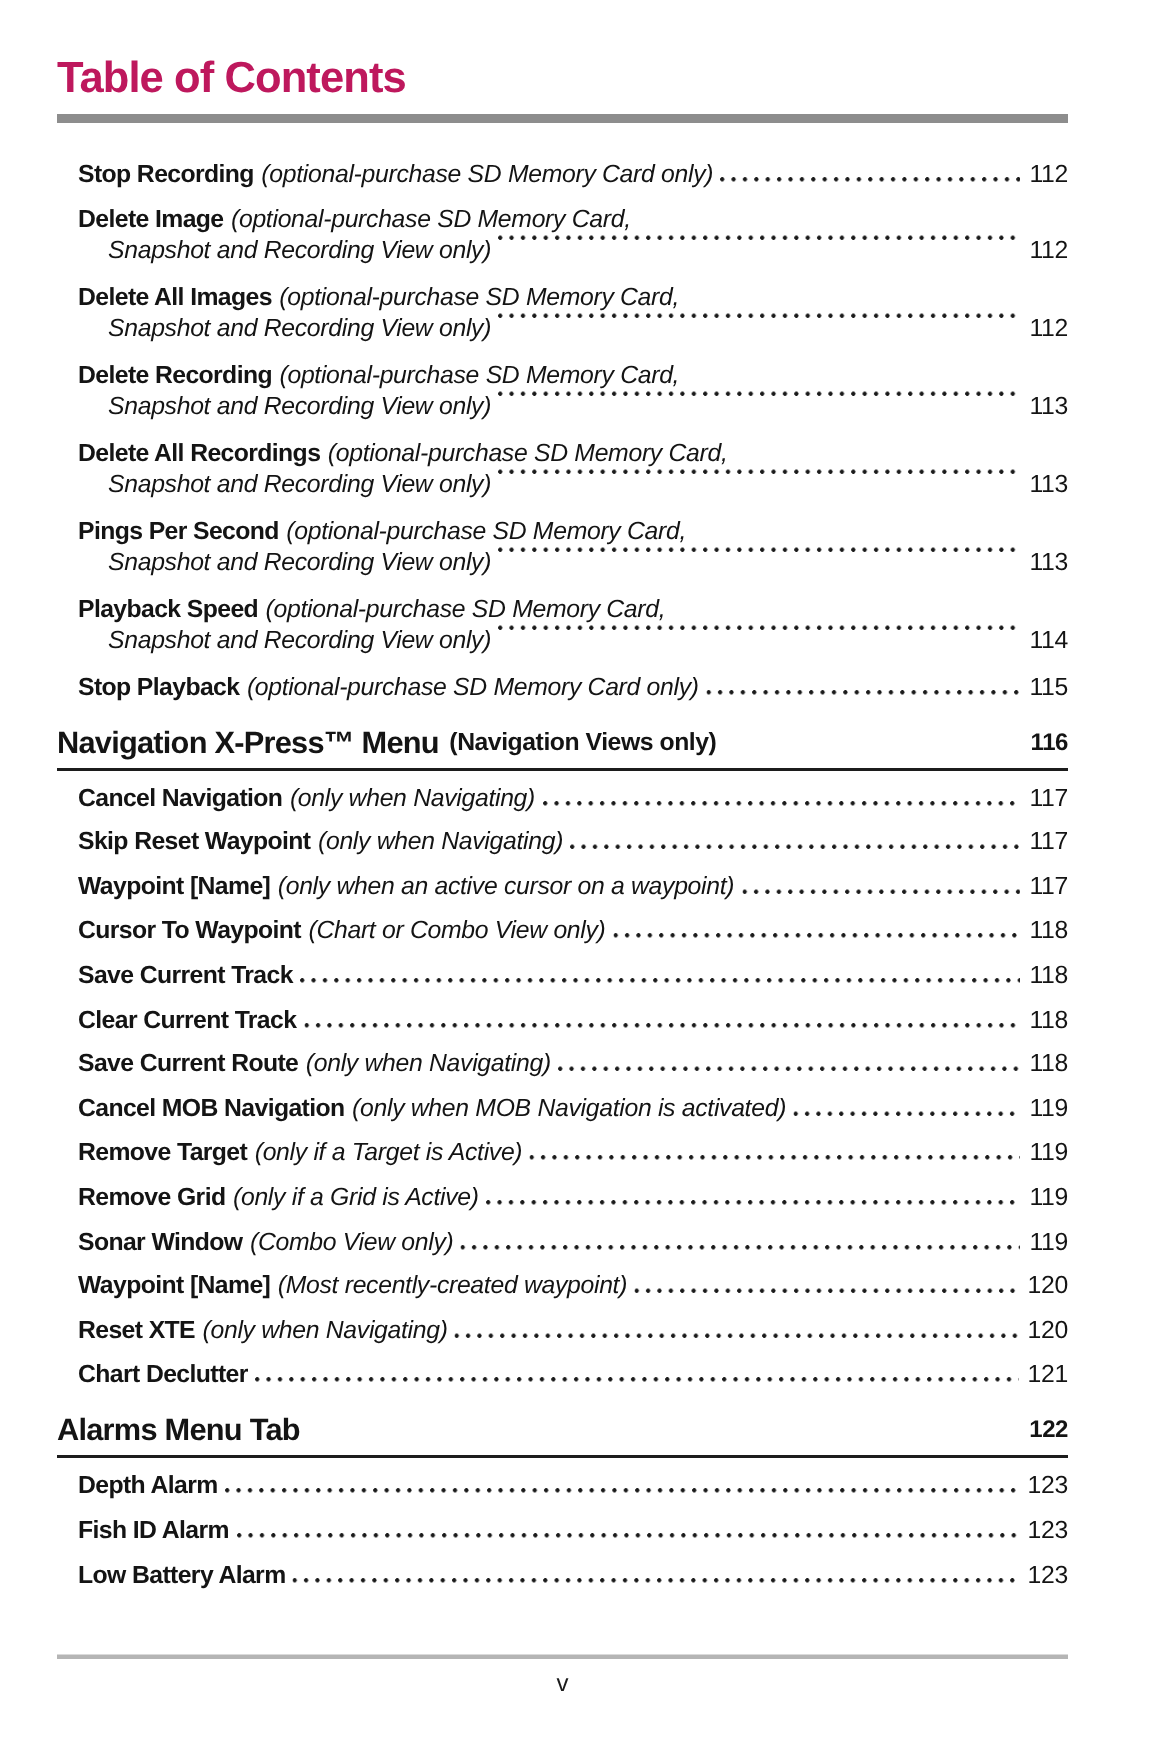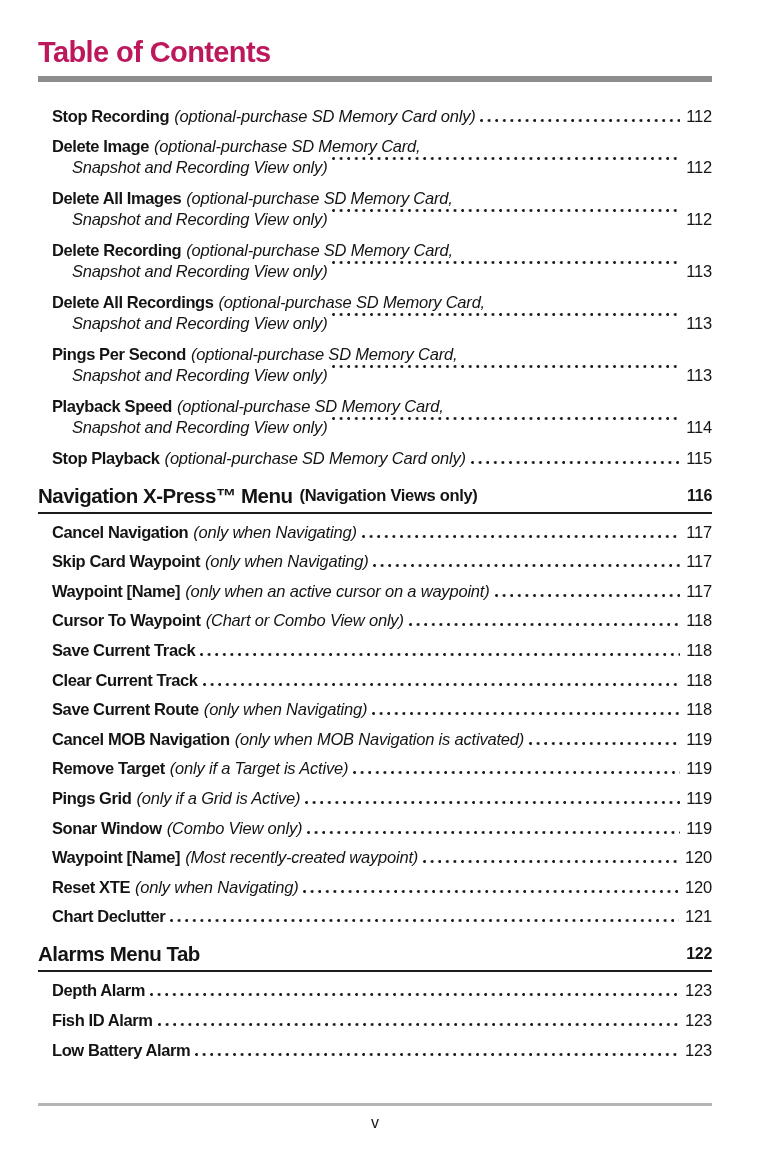--- a/index.html
+++ b/index.html
@@ -217,21 +217,21 @@
   <div class="section-rule"></div>
 
   <div class="entry one">
     <span class="entry-label">Cancel Navigation</span>
     <span class="entry-note">(only when Navigating)</span>
     <span class="dots"></span>
     <span class="entry-page">117</span>
   </div>
 
   <div class="entry one">
-    <span class="entry-label">Skip Card Waypoint</span>
+    <span class="entry-label">Skip Reset Waypoint</span>
     <span class="entry-note">(only when Navigating)</span>
     <span class="dots"></span>
     <span class="entry-page">117</span>
   </div>
 
   <div class="entry one">
     <span class="entry-label">Waypoint [Name]</span>
     <span class="entry-note">(only when an active cursor on a waypoint)</span>
     <span class="dots"></span>
     <span class="entry-page">117</span>
@@ -273,21 +273,21 @@
   </div>
 
   <div class="entry one">
     <span class="entry-label">Remove Target</span>
     <span class="entry-note">(only if a Target is Active)</span>
     <span class="dots"></span>
     <span class="entry-page">119</span>
   </div>
 
   <div class="entry one">
-    <span class="entry-label">Pings Grid</span>
+    <span class="entry-label">Remove Grid</span>
     <span class="entry-note">(only if a Grid is Active)</span>
     <span class="dots"></span>
     <span class="entry-page">119</span>
   </div>
 
   <div class="entry one">
     <span class="entry-label">Sonar Window</span>
     <span class="entry-note">(Combo View only)</span>
     <span class="dots"></span>
     <span class="entry-page">119</span>

